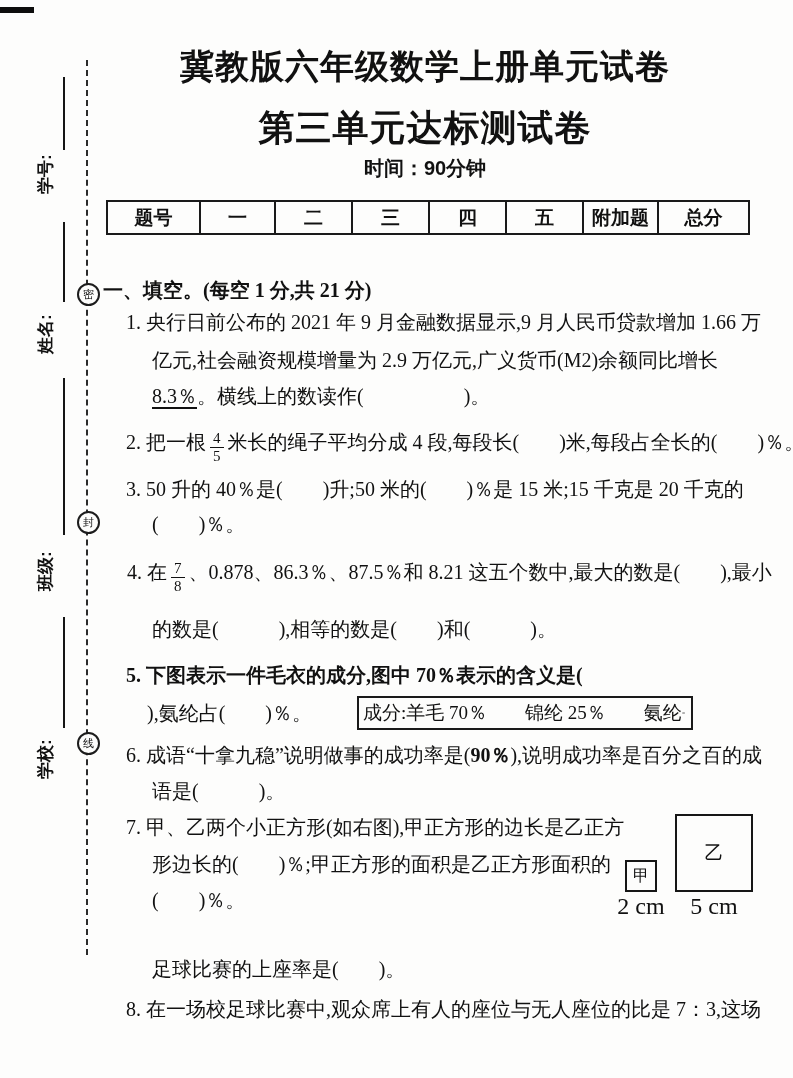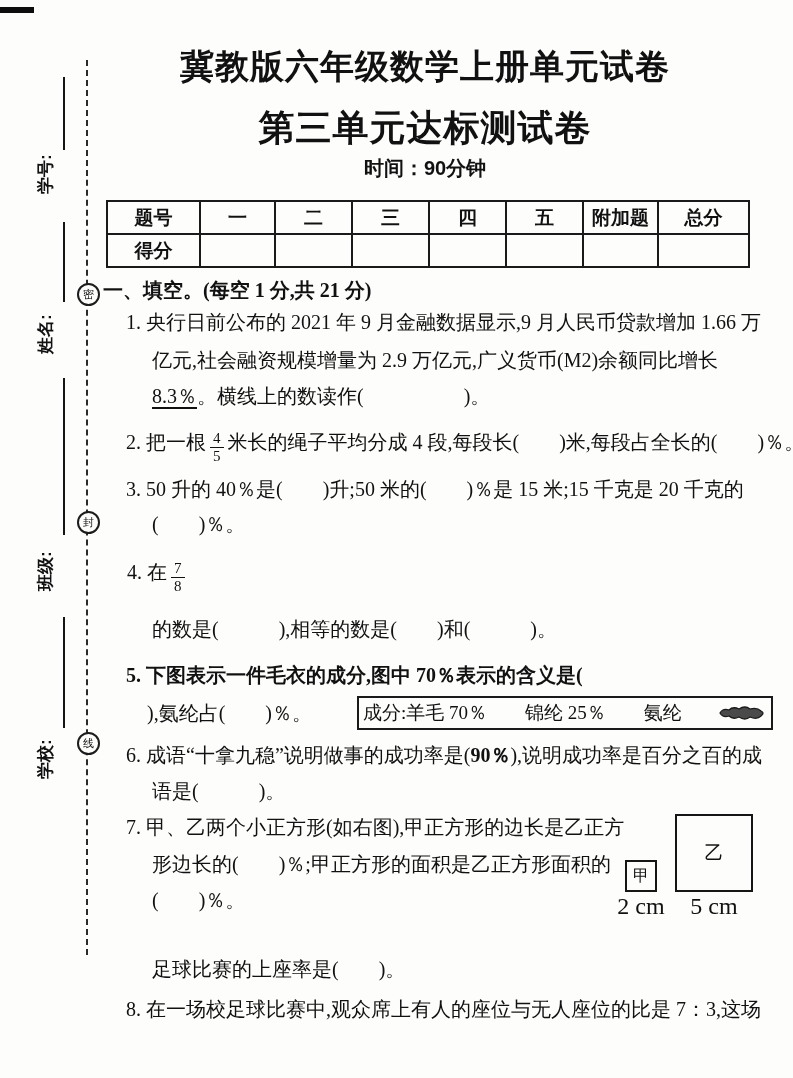--- a/index.html
+++ b/index.html
@@ -31,21 +31,21 @@
   
   .line{position:absolute;font-size:20px;line-height:25px;white-space:nowrap;}
   .sec{font-weight:600;}
   .u{text-decoration:underline;text-underline-offset:4px;}
   .b{font-weight:bold;}
   .frac{display:inline-block;vertical-align:-12px;text-align:center;font-size:15px;line-height:1;
         margin:0 4px;}
   .frac .num{display:block;border-bottom:1.6px solid #111;padding:0 3px 1px;}
   .frac .den{display:block;padding-top:1px;}
   
-  .comp-box{left:357px;top:696px;width:416px;height:34px;border:2px solid #1a1a1a;box-sizing:border-box;
+  .comp-box{left:357px;top:696px;width:336px;height:34px;border:2px solid #1a1a1a;box-sizing:border-box;
             display:flex;align-items:center;padding:0 6px 0 4px;font-size:19px;white-space:nowrap;}
   .smudge{margin-left:auto;}
   
   .sq{border:2px solid #161616;box-sizing:border-box;display:flex;align-items:center;justify-content:center;
       font-size:19px;background:#fdfdfc;}
   .sq-small{left:625px;top:860px;width:32px;height:32px;font-size:16px;}
   .sq-large{left:675px;top:814px;width:78px;height:78px;}
   .sizelbl{top:893px;width:60px;text-align:center;font-size:24px;}
 </style>
 </head>
@@ -88,45 +88,35 @@
       <tr>
     <td>题号</td>
     <td>一</td>
     <td>二</td>
     <td>三</td>
     <td>四</td>
     <td>五</td>
     <td>附加题</td>
     <td>总分</td>
   </tr>
-  <tr>
-    <td>得分</td>
-    <td></td>
-    <td></td>
-    <td></td>
-    <td></td>
-    <td></td>
-    <td></td>
-    <td></td>
-  </tr>
 </tbody>
   </table>
 
 <div class="line sec" style="top:278px;left:103px;">一、填空。(每空 1 分,共 21 分)</div>
 
 <div class="line" style="top:310px;left:126px;">1. 央行日前公布的 2021 年 9 月金融数据显示,9 月人民币贷款增加 1.66 万</div>
 <div class="line" style="top:348px;left:152px;">亿元,社会融资规模增量为 2.9 万亿元,广义货币(M2)余额同比增长</div>
 <div class="line" style="top:384px;left:152px;"><span class="u">8.3％</span><span>。横线上的数读作(　　　　　)。</span></div>
 
 <div class="line" style="top:430px;left:126px;"><span>2. 把一根</span><span class="frac"><span class="num">4</span><span class="den">5</span></span><span>米长的绳子平均分成 4 段,每段长(　　)米,每段占全长的(　　)％。</span></div>
 
 <div class="line" style="top:477px;left:126px;">3. 50 升的 40％是(　　)升;50 米的(　　)％是 15 米;15 千克是 20 千克的</div>
 <div class="line" style="top:512px;left:152px;">(　　)％。</div>
 
-<div class="line" style="top:560px;left:127px;"><span>4. 在</span><span class="frac"><span class="num">7</span><span class="den">8</span></span></div>
+<div class="line" style="top:560px;left:127px;"><span>4. 在</span><span class="frac"><span class="num">7</span><span class="den">8</span></span><span>、0.878、86.3％、87.5％和 8.21 这五个数中,最大的数是(　　),最小</span></div>
 <div class="line" style="top:617px;left:152px;">的数是(　　　),相等的数是(　　)和(　　　)。</div>
 
 <div class="line" style="top:663px;left:126px;font-weight:bold;">5. 下图表示一件毛衣的成分,图中 70％表示的含义是(</div>
 <div class="line" style="top:701px;left:147px;">),氨纶占(　　)％。</div>
 <div class="abs comp-box">
   <span>成分:羊毛 70％　　锦纶 25％　　氨纶</span>
   <svg class="smudge" width="46" height="16" viewBox="0 0 46 16">
     <path d="M1,8 Q4,3 10,5 Q14,1 20,4 Q26,0 31,4 Q38,2 42,6 Q46,8 42,11 Q38,15 31,12 Q26,16 20,12 Q14,15 10,11 Q4,13 1,8 Z" fill="#4a4a4a" stroke="#1a1a1a" stroke-width="1.3"></path>
   </svg>
 </div>

